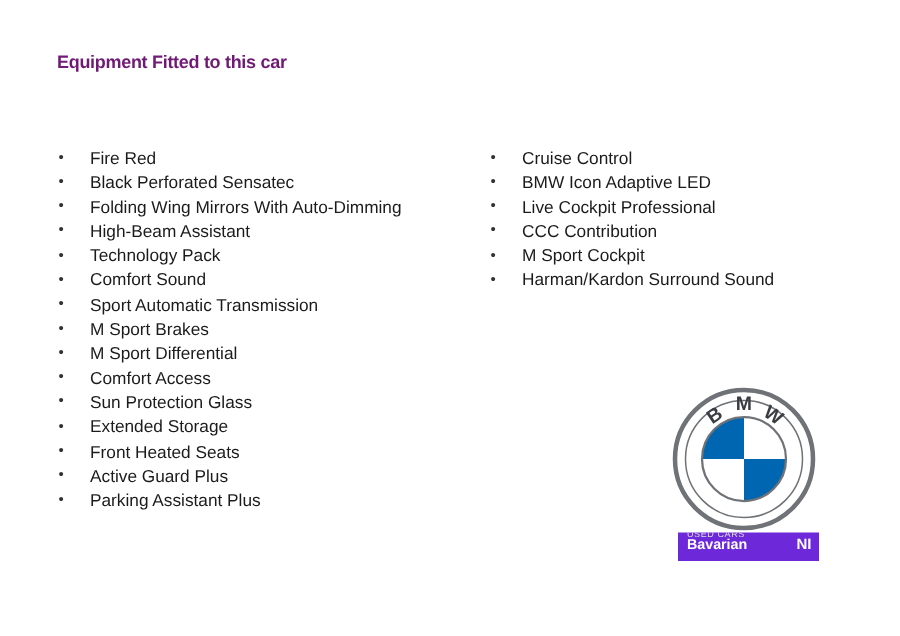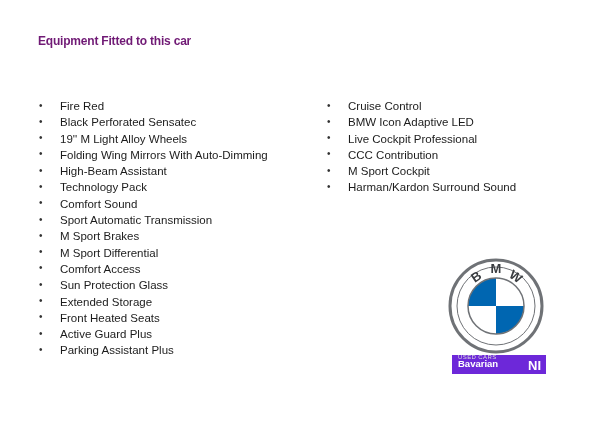--- a/index.html
+++ b/index.html
@@ -106,39 +106,38 @@
     left: 6px;
     top: -1px;
     font-size: 6px;
     color: #dddddd;
     letter-spacing: 0.4px;
   }
   .dealer-badge .dealer-ni {
     position: absolute;
     right: 5px;
     top: 3px;
-    font-size: 13px;
+    font-size: 10px;
     font-weight: bold;
     color: #ffffff;
   }
 </style>
 </head>
 <body>
 
 <div class="page">
 
   <div class="title">Equipment Fitted to this car</div>
 
   <div class="columns">
 
     <div class="col col-left">
       <ul class="eq-list">
         <li>Fire Red</li>
         <li>Black Perforated Sensatec</li>
-        <li>19'' M Light Alloy Wheels</li>
         <li>Folding Wing Mirrors With Auto-Dimming</li>
         <li>High-Beam Assistant</li>
         <li>Technology Pack</li>
         <li>Comfort Sound</li>
         <li>Sport Automatic Transmission</li>
         <li>M Sport Brakes</li>
         <li>M Sport Differential</li>
         <li>Comfort Access</li>
         <li>Sun Protection Glass</li>
         <li>Extended Storage</li>

